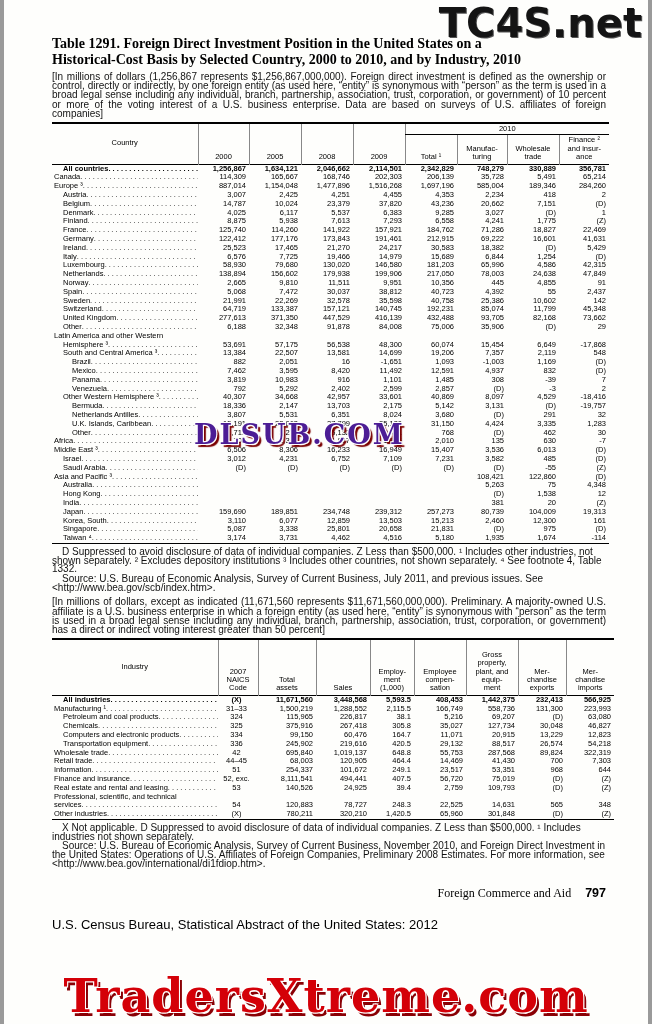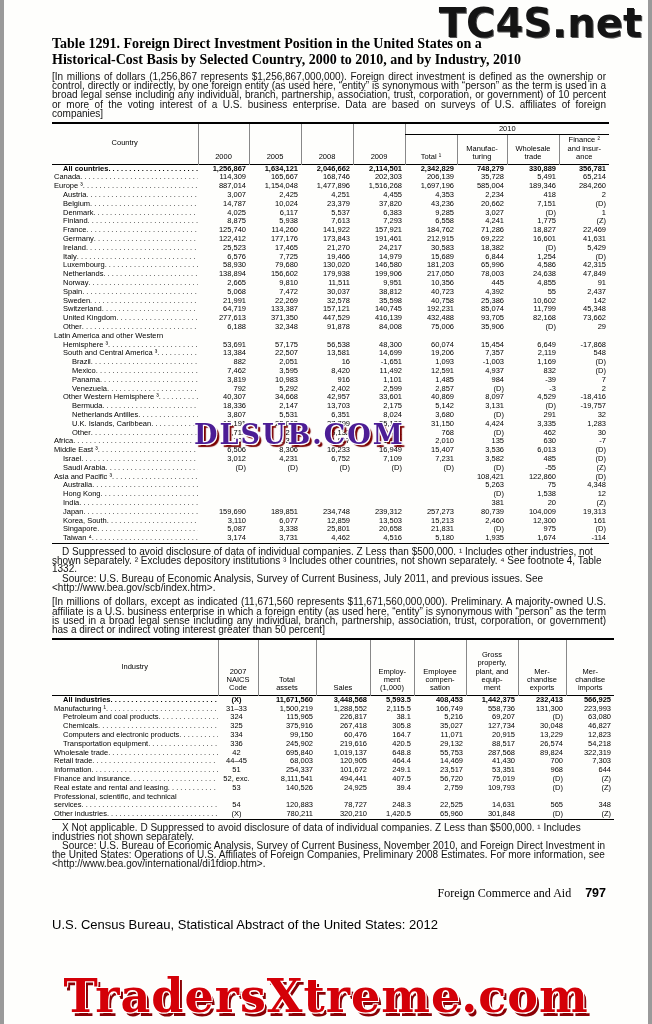--- a/index.html
+++ b/index.html
@@ -478,21 +478,21 @@
               <div class="lblwrap">
                 <span class="txt">Panama</span>
                 <span class="dots"> . . . . . . . . . . . . . . . . . . . . . . . . . . . . . . . . . . . . . . . . . . . . . . . . . . . . . . . . . . . . . . . . . . . . . . . . . . . . . . . . . . . . . . . . . .</span>
               </div>
             </td>
             <td class="num">3,819</td>
             <td class="num">10,983</td>
             <td class="num">916</td>
             <td class="num">1,101</td>
             <td class="num">1,485</td>
-            <td class="num">984</td>
+            <td class="num">308</td>
             <td class="num">-39</td>
             <td class="num">7</td>
           </tr>
           <tr>
             <td class="lbl ind2">
               <div class="lblwrap">
                 <span class="txt">Venezuela</span>
                 <span class="dots"> . . . . . . . . . . . . . . . . . . . . . . . . . . . . . . . . . . . . . . . . . . . . . . . . . . . . . . . . . . . . . . . . . . . . . . . . . . . . . . . . . . . . . . . . . .</span>
               </div>
             </td>

